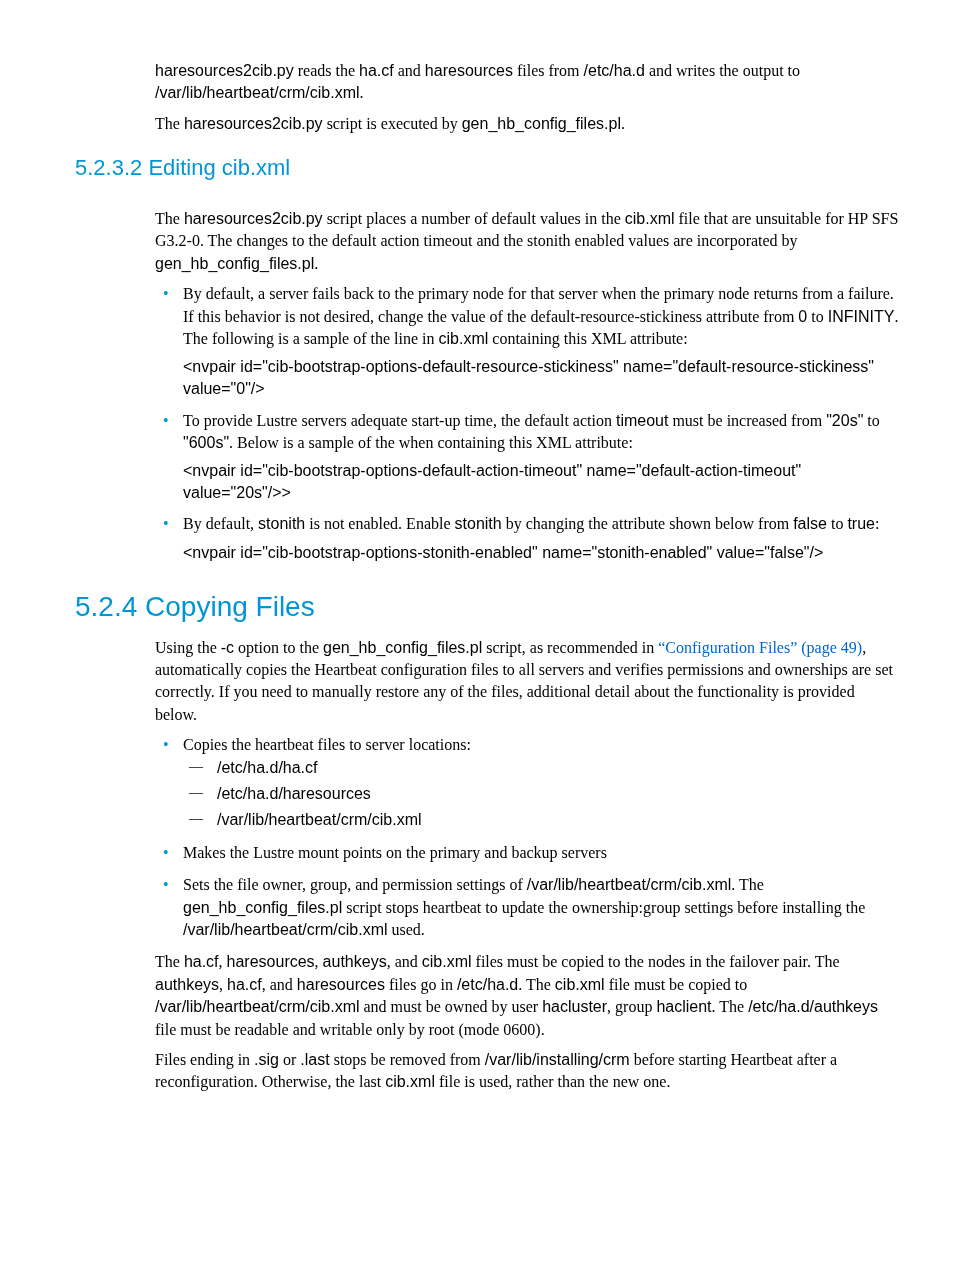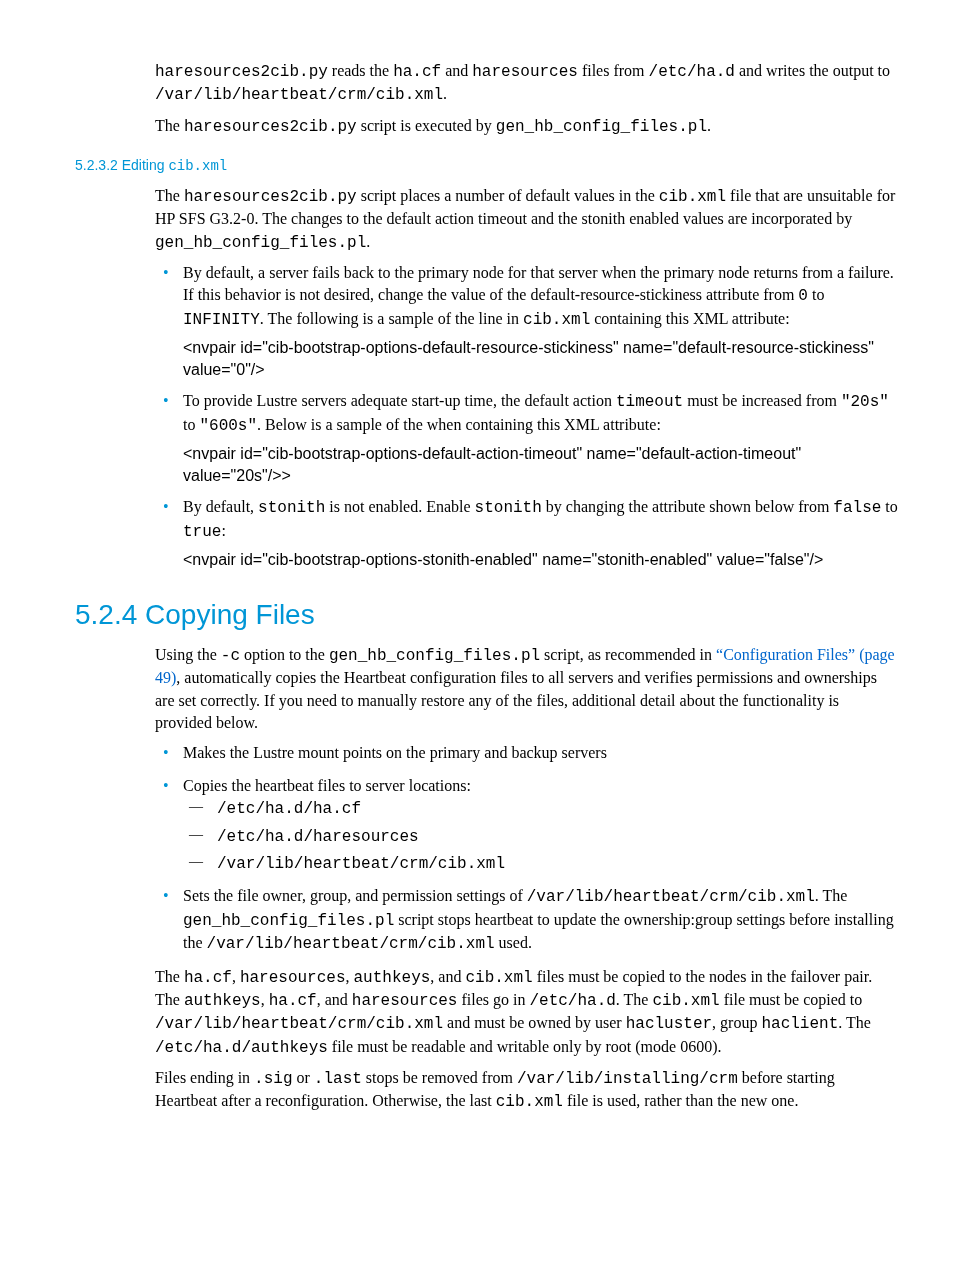--- a/index.html
+++ b/index.html
@@ -13,32 +13,32 @@
     width: 954px;
     box-sizing: border-box;
   }
   .content {
     margin-left: 80px;
   }
   .heading-5232 {
     font-family: Arial, Helvetica, sans-serif;
     font-weight: normal;
     color: #0096d6;
-    font-size: 14px;
-    margin: 18px 0 8px -80px;
+    font-size: 22px;
+    margin: 18px 0 24px -80px;
   }
   .heading-524 {
     font-family: Arial, Helvetica, sans-serif;
     font-weight: normal;
     color: #0096d6;
     font-size: 28px;
     margin: 24px 0 10px -80px;
   }
   .mono {
-    font-family: Liberation Mono, monospace;
+    font-family: Liberation Sans, sans-serif;
   }
   p {
     margin: 0 0 8px 0;
   }
   ul {
     list-style: none;
     padding: 0;
     margin: 0 0 8px 0;
   }
   ul > li {
@@ -110,29 +110,29 @@
 
   <div class="heading-524">
     <span>5.2.4 </span><span>Copying Files</span>
   </div>
 
   <p>
     <span>Using the </span><span class="mono">-c</span><span> option to the </span><span class="mono">gen_hb_config_files.pl</span><span> script, as recommended in </span><span class="link">“Configuration Files” (page 49)</span><span>, automatically copies the Heartbeat configuration files to all servers and verifies permissions and ownerships are set correctly. If you need to manually restore any of the files, additional detail about the functionality is provided below.</span>
   </p>
 
   <ul>
-    <li><span>Makes the Lustre mount points on the primary and backup servers</span></li>
     <li>
       <span>Copies the heartbeat files to server locations:</span>
       <ul class="dash">
         <li><span class="mono">/etc/ha.d/ha.cf</span></li>
         <li><span class="mono">/etc/ha.d/haresources</span></li>
         <li><span class="mono">/var/lib/heartbeat/crm/cib.xml</span></li>
       </ul>
     </li>
+    <li><span>Makes the Lustre mount points on the primary and backup servers</span></li>
     <li>
       <span>Sets the file owner, group, and permission settings of </span><span class="mono">/var/lib/heartbeat/crm/cib.xml</span><span>. The </span><span class="mono">gen_hb_config_files.pl</span><span> script stops heartbeat to update the ownership:group settings before installing the </span><span class="mono">/var/lib/heartbeat/crm/cib.xml</span><span> used.</span>
     </li>
   </ul>
 
   <p>
     <span>The </span><span class="mono">ha.cf</span><span>, </span><span class="mono">haresources</span><span>, </span><span class="mono">authkeys</span><span>, and </span><span class="mono">cib.xml</span><span> files must be copied to the nodes in the failover pair. The </span><span class="mono">authkeys</span><span>, </span><span class="mono">ha.cf</span><span>, and </span><span class="mono">haresources</span><span> files go in </span><span class="mono">/etc/ha.d</span><span>. The </span><span class="mono">cib.xml</span><span> file must be copied to </span><span class="mono">/var/lib/heartbeat/crm/cib.xml</span><span> and must be owned by user </span><span class="mono">hacluster</span><span>, group </span><span class="mono">haclient</span><span>. The </span><span class="mono">/etc/ha.d/authkeys</span><span> file must be readable and writable only by root (mode 0600).</span>
   </p>
 
   <p>

